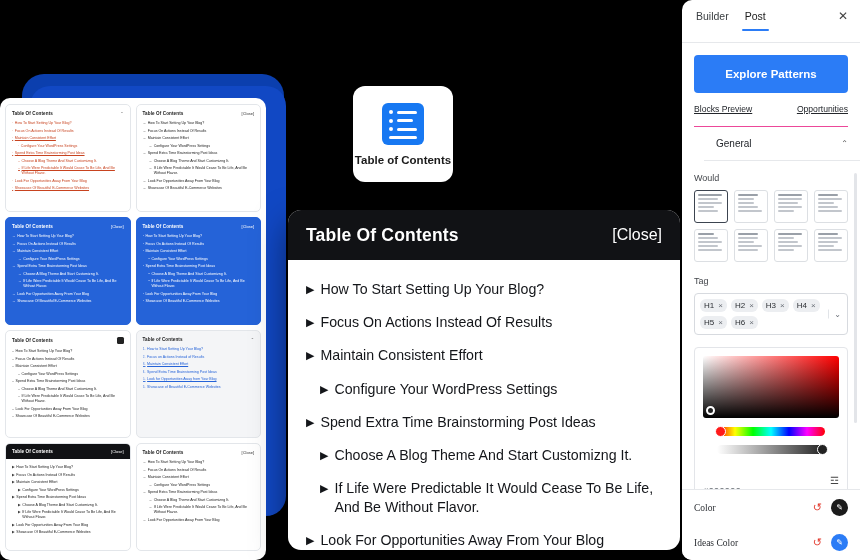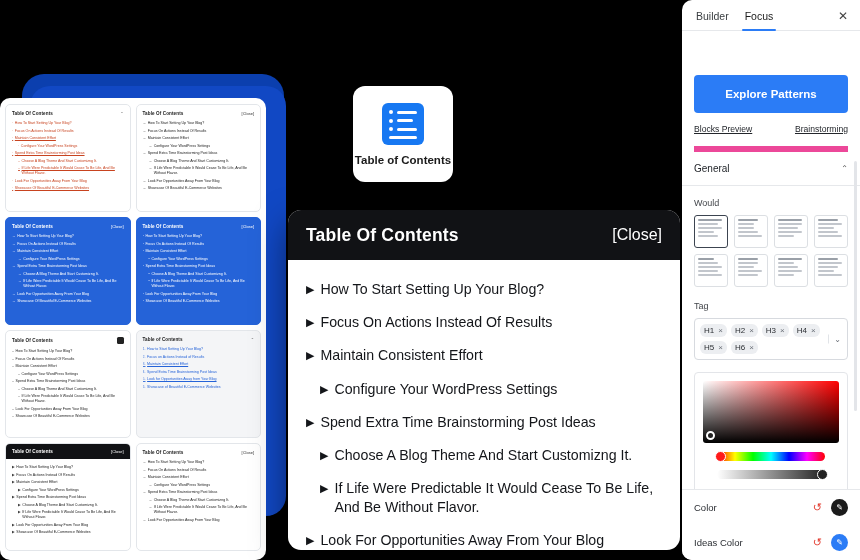--- a/index.html
+++ b/index.html
@@ -118,21 +118,21 @@
 
   
   .sidebar {
     position: absolute; left: 682px; top: 0px;
     width: 178px; height: 560px; background: #fff;
     border-radius: 10px 0 0 10px; overflow: hidden;
     display: flex; flex-direction: column;
   }
   .sb-tabs {
     display: flex; align-items: center; gap: 16px;
-    padding: 10px 12px 0 14px; position: relative;
+    padding: 10px 12px 12px 14px; position: relative;
     border-bottom: 1px solid #e6e8eb;
   }
   .sb-tab {
     font-size: 10.5px; color: #3c4043; padding-bottom: 8px;
     position: relative; cursor: pointer;
   }
   .sb-tab.active { color: #1b1b1b; }
   .sb-tab.active:after {
     content: ""; position: absolute; left: -3px; right: -3px; bottom: -1px;
     height: 2.5px; background: #2b7cf6; border-radius: 2px;
@@ -140,31 +140,31 @@
   .sb-close {
     margin-left: auto; font-size: 12px; color: #444; padding-bottom: 8px;
     cursor: pointer; line-height: 1;
   }
   .sb-scroll { flex: 1; overflow: hidden; position: relative; }
   .sb-pad { padding: 12px 12px 0 12px; }
 
   .explore-btn {
     width: 100%; height: 38px; background: #2b7cf6; color: #fff;
     border: 0; border-radius: 4px; font-size: 11.5px; font-weight: 600;
-    font-family: "Liberation Sans", sans-serif; cursor: pointer; margin-top: 32px;
+    font-family: "Liberation Sans", sans-serif; cursor: pointer;
   }
   .links-row {
     display: flex; justify-content: space-between; margin-top: 11px;
-    padding-bottom: 12px; border-bottom: 6px solid #ec4899;
+    padding-bottom: 12px; border-bottom: 1px solid #ec4899;
   }
   .links-row a { font-size: 8.6px; color: #23262b; text-decoration: underline; }
 
   .sec-head {
     display: flex; justify-content: space-between; align-items: center;
-    padding: 11px 12px; border-bottom: 1px solid #e6e8eb;
+    padding: 11px 12px; border-bottom: 1px solid #e6e8eb; margin-left: 22px;
   }
   .sec-head .t { font-size: 10px; color: #23262b; }
   .sec-head .chev { font-size: 8px; color: #555; }
 
   .field-lbl { font-size: 9px; color: #44474c; margin-bottom: 7px; }
 
   .layout-grid {
     display: grid; grid-template-columns: repeat(4, 1fr); gap: 6px;
     margin-bottom: 14px;
   }
@@ -238,21 +238,21 @@
     border-radius: 50%; background: #222; border: 1.5px solid #fff;
   }
   .hex-row {
     display: flex; align-items: center; justify-content: space-between;
     margin-top: 10px;
   }
   .hex-row .hex { font-size: 9px; color: #5b6168; font-family: "Liberation Mono", monospace; margin-top: 23px; }
   .hex-row .sl { font-size: 10px; color: #444; }
 
   .bottom-rows {
-    border-top: 1px solid #e6e8eb; background: #fff;
+    border-top: 1px solid #e6e8eb; background: #fff; font-family: Liberation Serif, serif;
   }
   .brow {
     display: flex; align-items: center; justify-content: space-between;
     padding: 9px 12px;
   }
   .brow .t { font-size: 9.5px; color: #2b2e33; }
   .brow .right { display: flex; align-items: center; gap: 9px; }
   .reset { color: #e23b2e; font-size: 11px; cursor: pointer; line-height: 1; }
   .cdot {
     width: 17px; height: 17px; border-radius: 50%;
@@ -674,32 +674,32 @@
         <span>Look For Opportunities Away From Your Blog</span>
       </div>
 
     </div>
   </div>
 
   <div class="sidebar">
 
     <div class="sb-tabs">
       <span class="sb-tab">Builder</span>
-      <span class="sb-tab active">Focus</span>
+      <span class="sb-tab active">Post</span>
       <span class="sb-close">✕</span>
     </div>
 
     <div class="sb-scroll">
       <div class="sb-track"></div>
 
       <div class="sb-pad">
         <button class="explore-btn">Explore Patterns</button>
         <div class="links-row">
           <a href="#">Blocks Preview</a>
-          <a href="#">Brainstorming</a>
+          <a href="#">Opportunities</a>
         </div>
       </div>
 
       <div class="sec-head">
         <span class="t">General</span>
         <span class="chev">⌃</span>
       </div>
 
       <div class="sb-pad">
 

